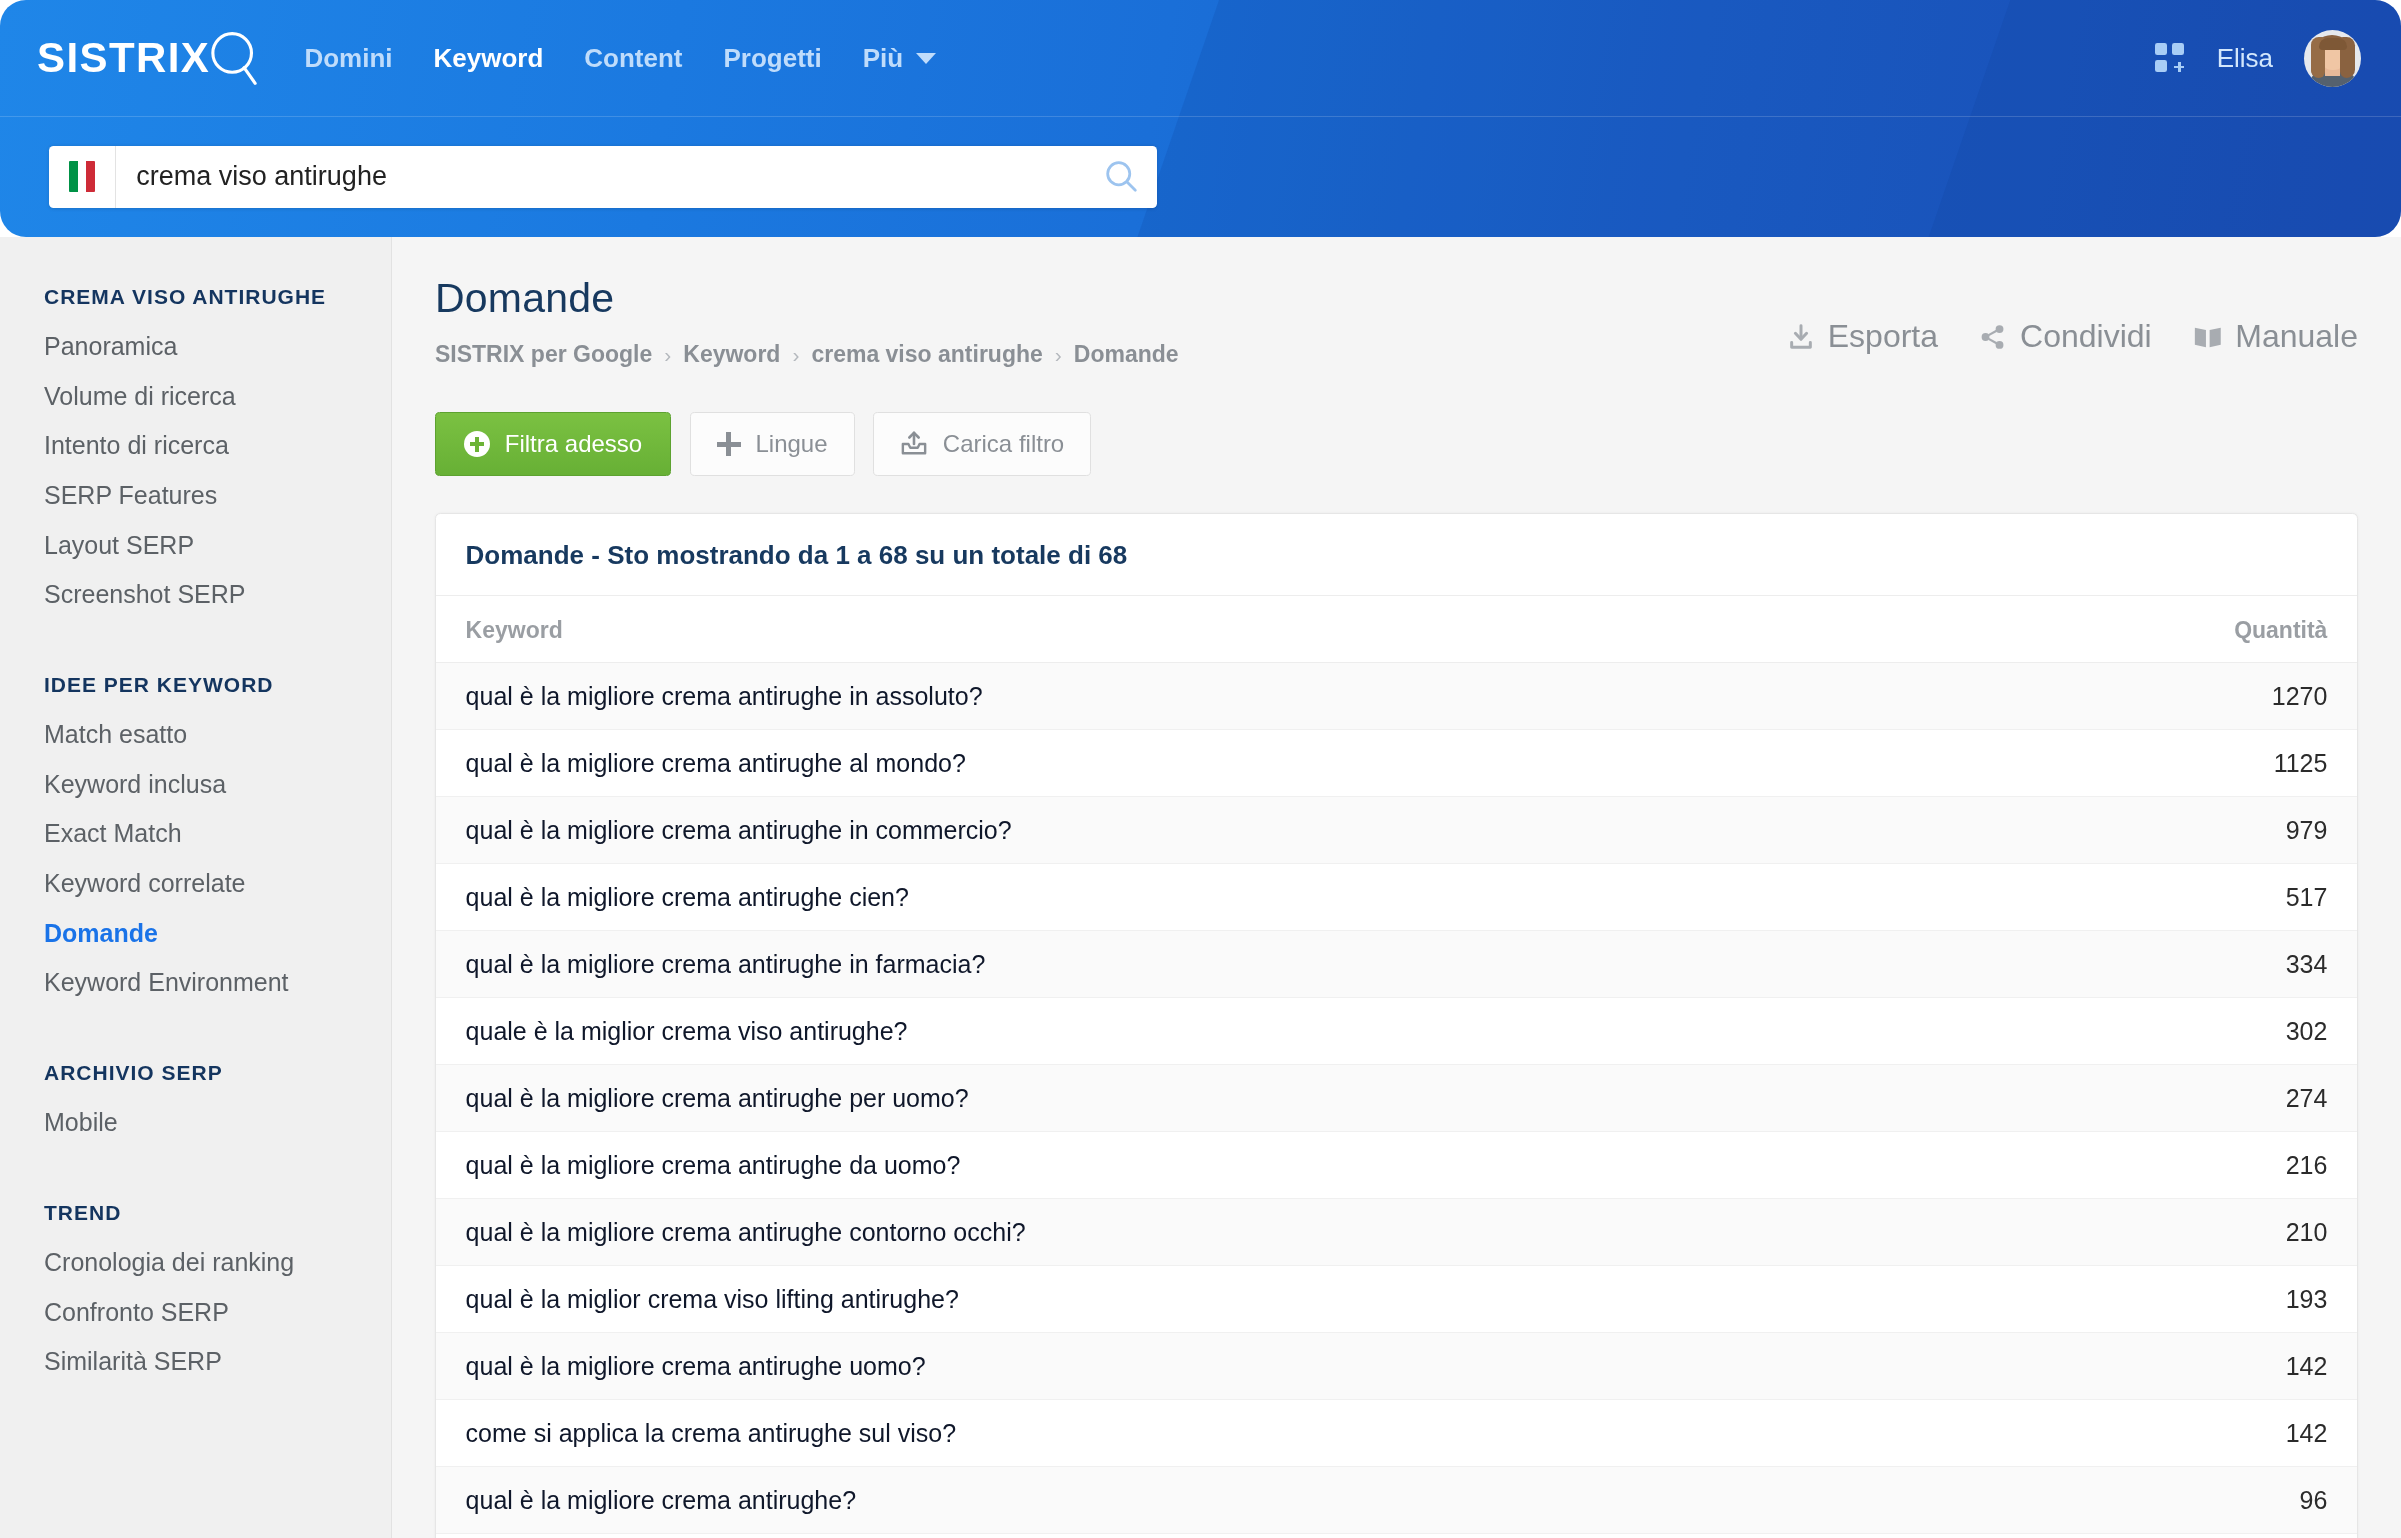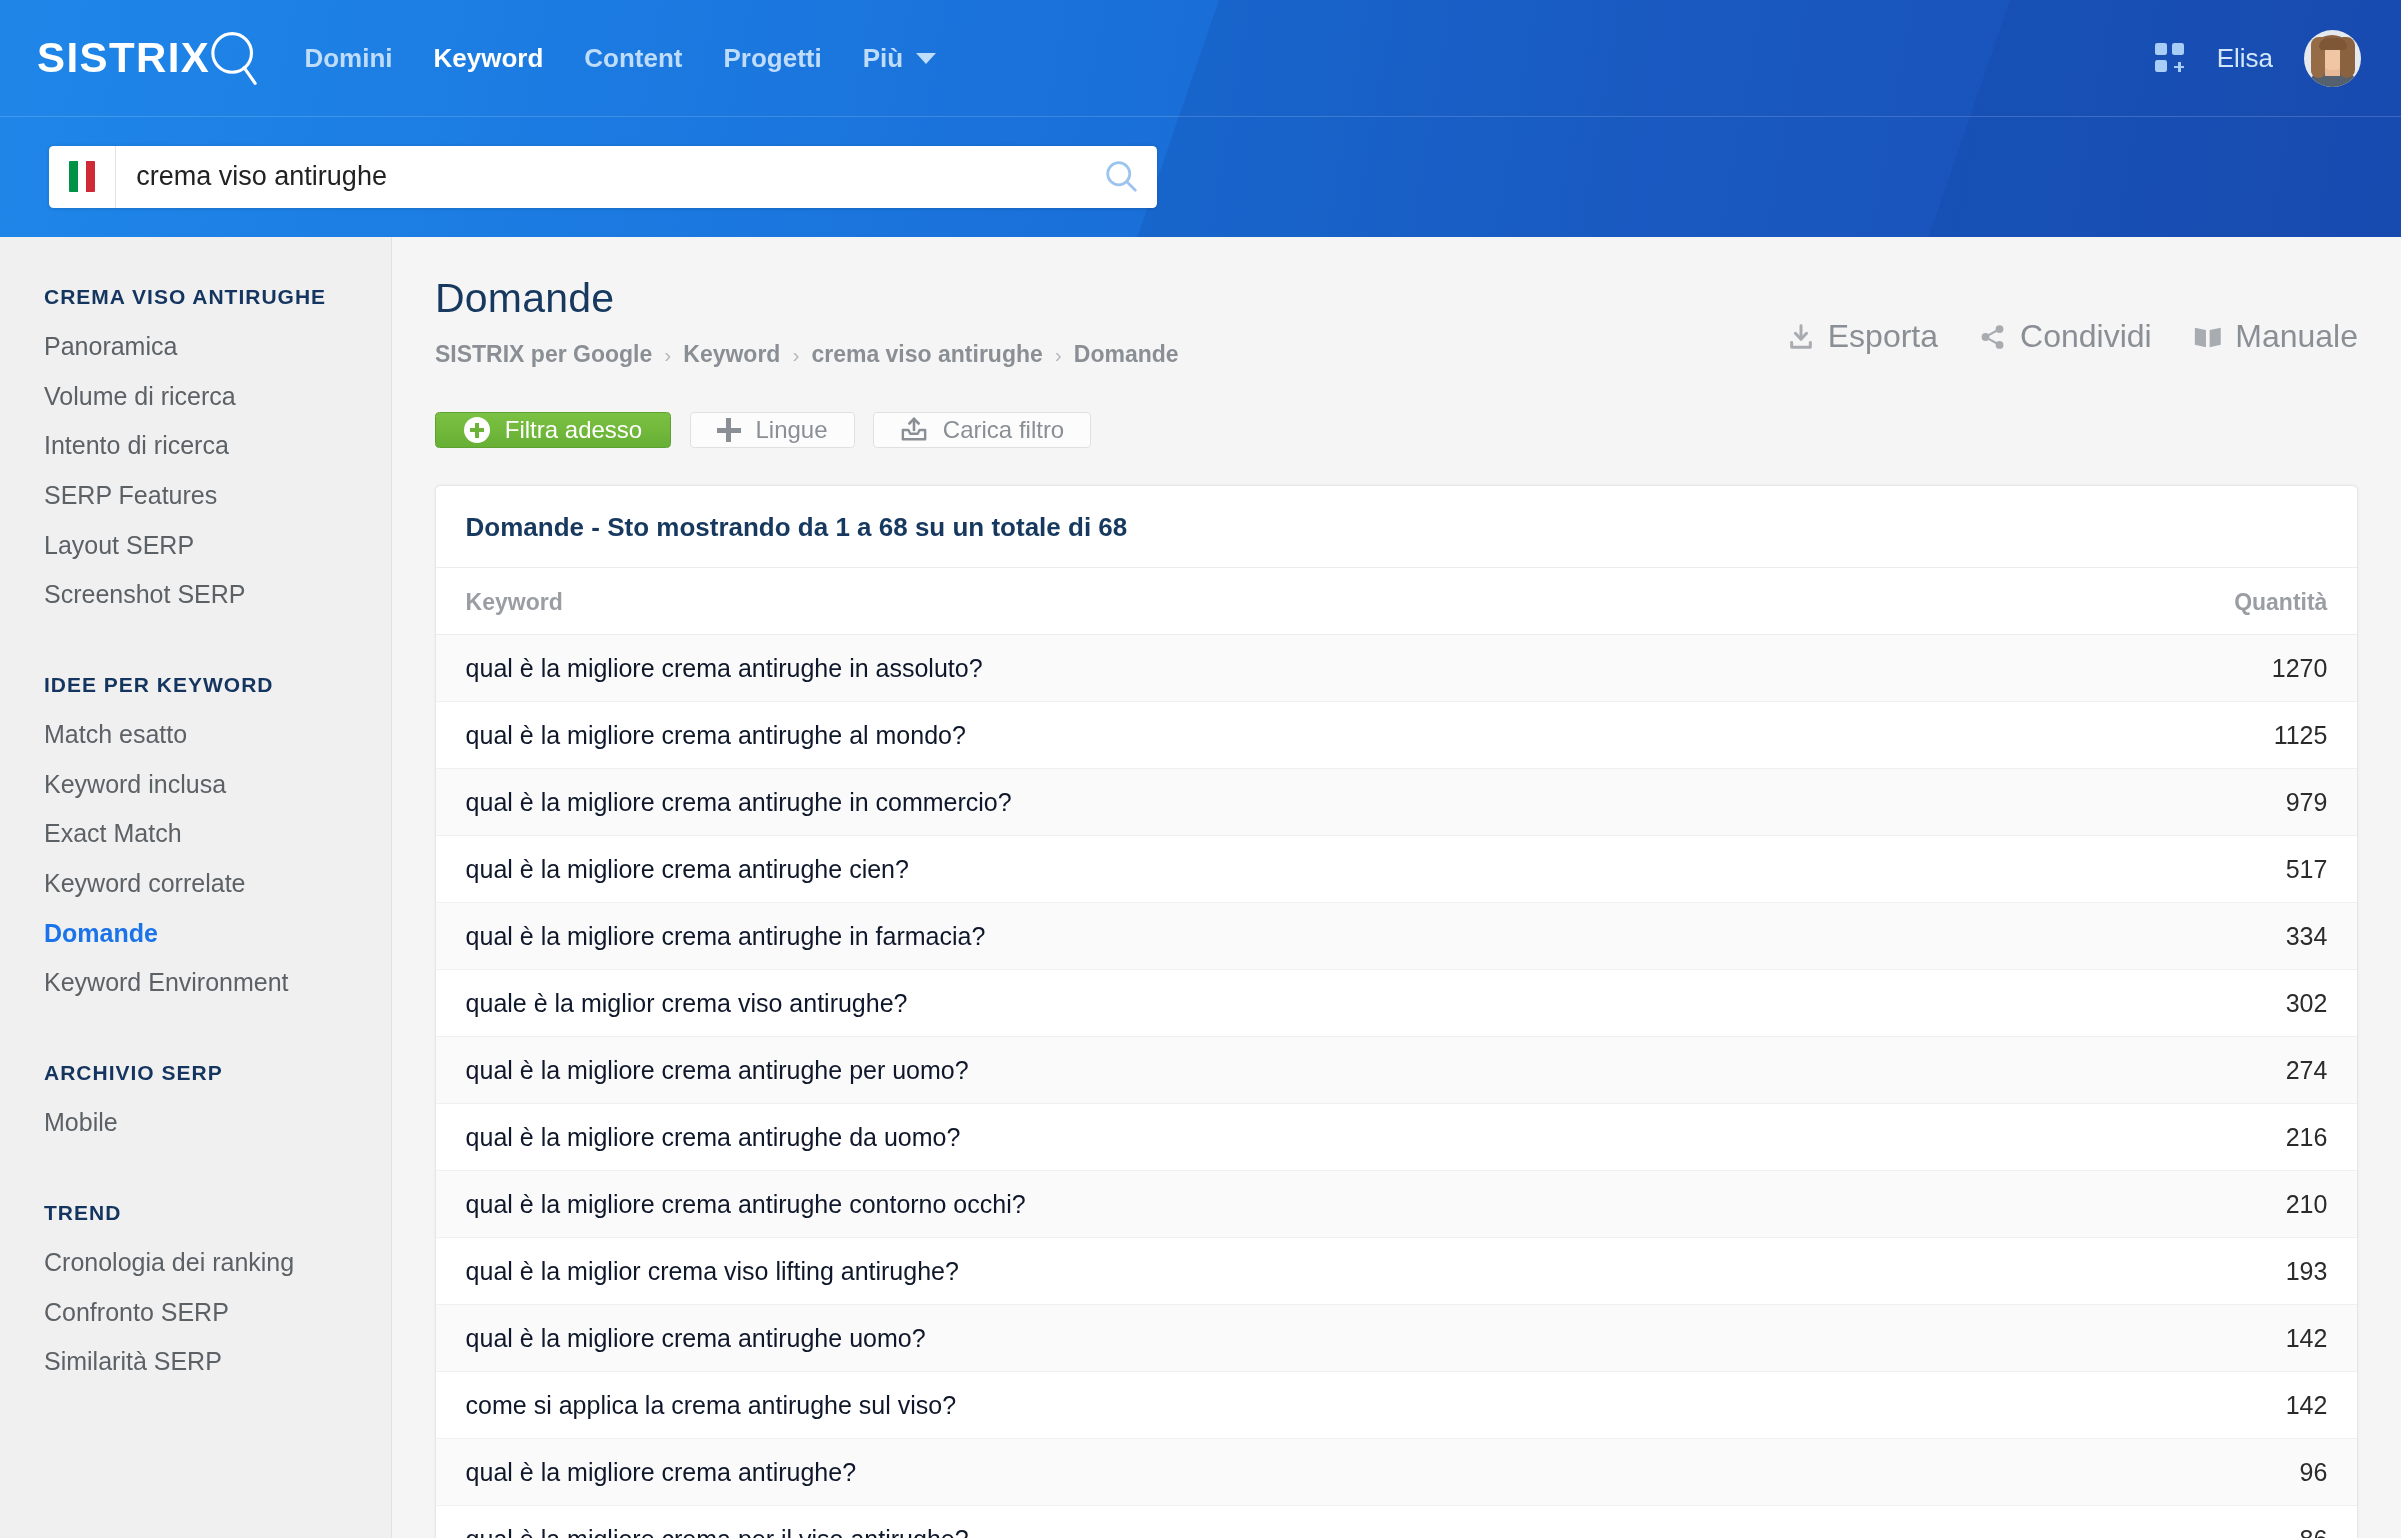--- a/index.html
+++ b/index.html
@@ -13,20 +13,21 @@
     -webkit-font-smoothing: antialiased;
   }
 
   
   .header {
     position: relative;
     width: 2401px;
     height: 237px;
     background: linear-gradient(100deg, #1f86e8 0%, #1b79e0 28%, #1a6fd8 48%, #1c5fc9 70%, #1d53bd 100%);
     overflow: hidden;
+    border-radius: 26px;
   }
   .header-diag {
     position: absolute;
     top: -55px;
     left: 1238px;
     width: 1478px;
     height: 388px;
     background: rgba(10, 60, 150, 0.17);
     transform: skewX(-19deg);
     transform-origin: top left;
@@ -292,21 +293,21 @@
     display: flex;
     align-items: center;
     gap: 18.5px;
     margin-top: 44px;
   }
   .btn {
     display: flex;
     align-items: center;
     justify-content: center;
     gap: 14.8px;
-    height: 36px;
+    height: 64px;
     border-radius: 4.6px;
     font-size: 24px;
     cursor: pointer;
     user-select: none;
     white-space: nowrap;
   }
   .btn-green {
     background: linear-gradient(180deg, #7bc142 0%, #67b035 100%);
     color: #ffffff;
     padding: 0 28px;

